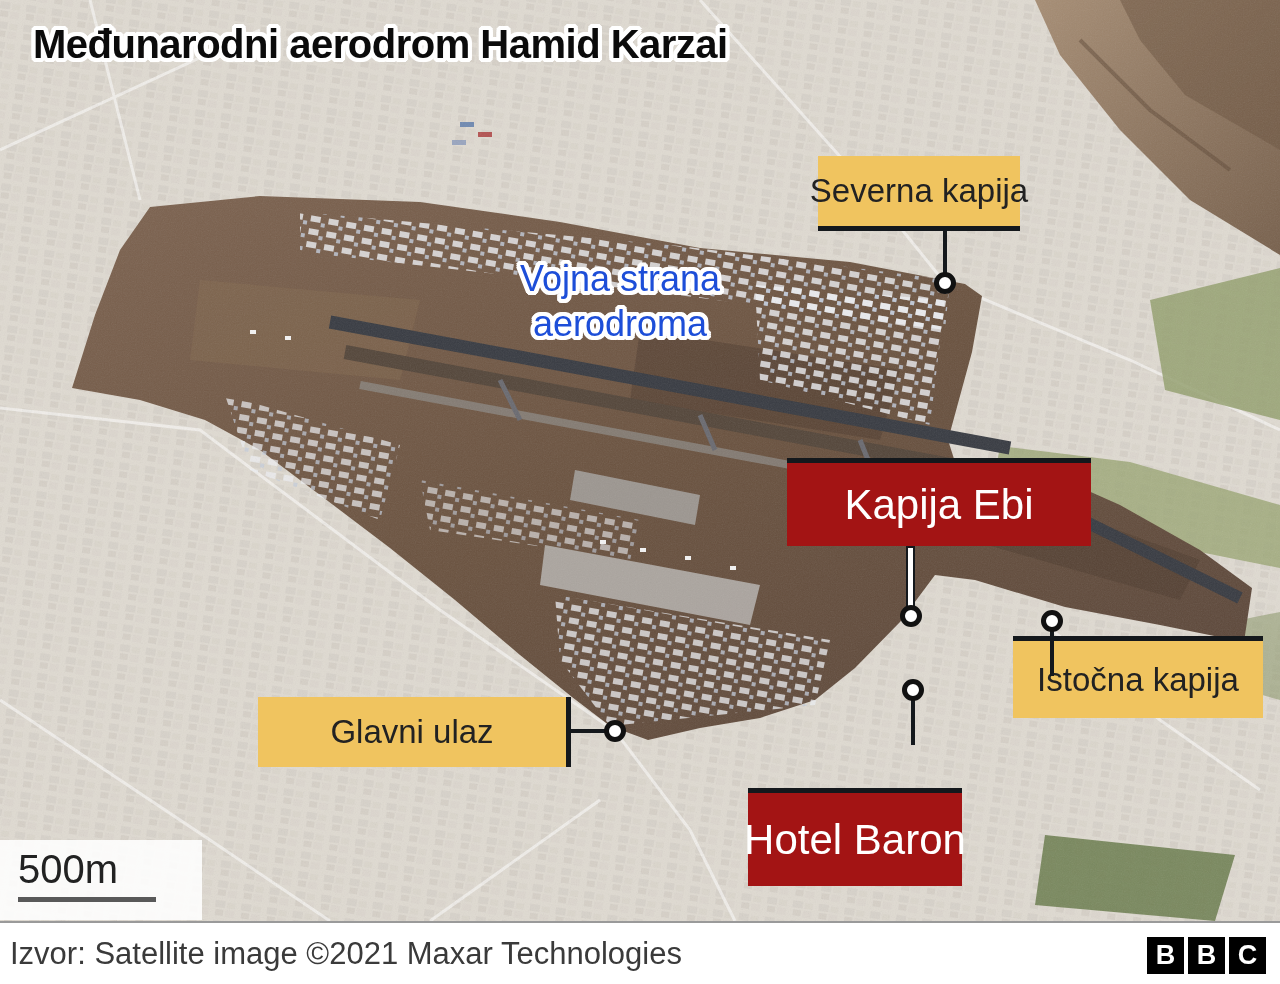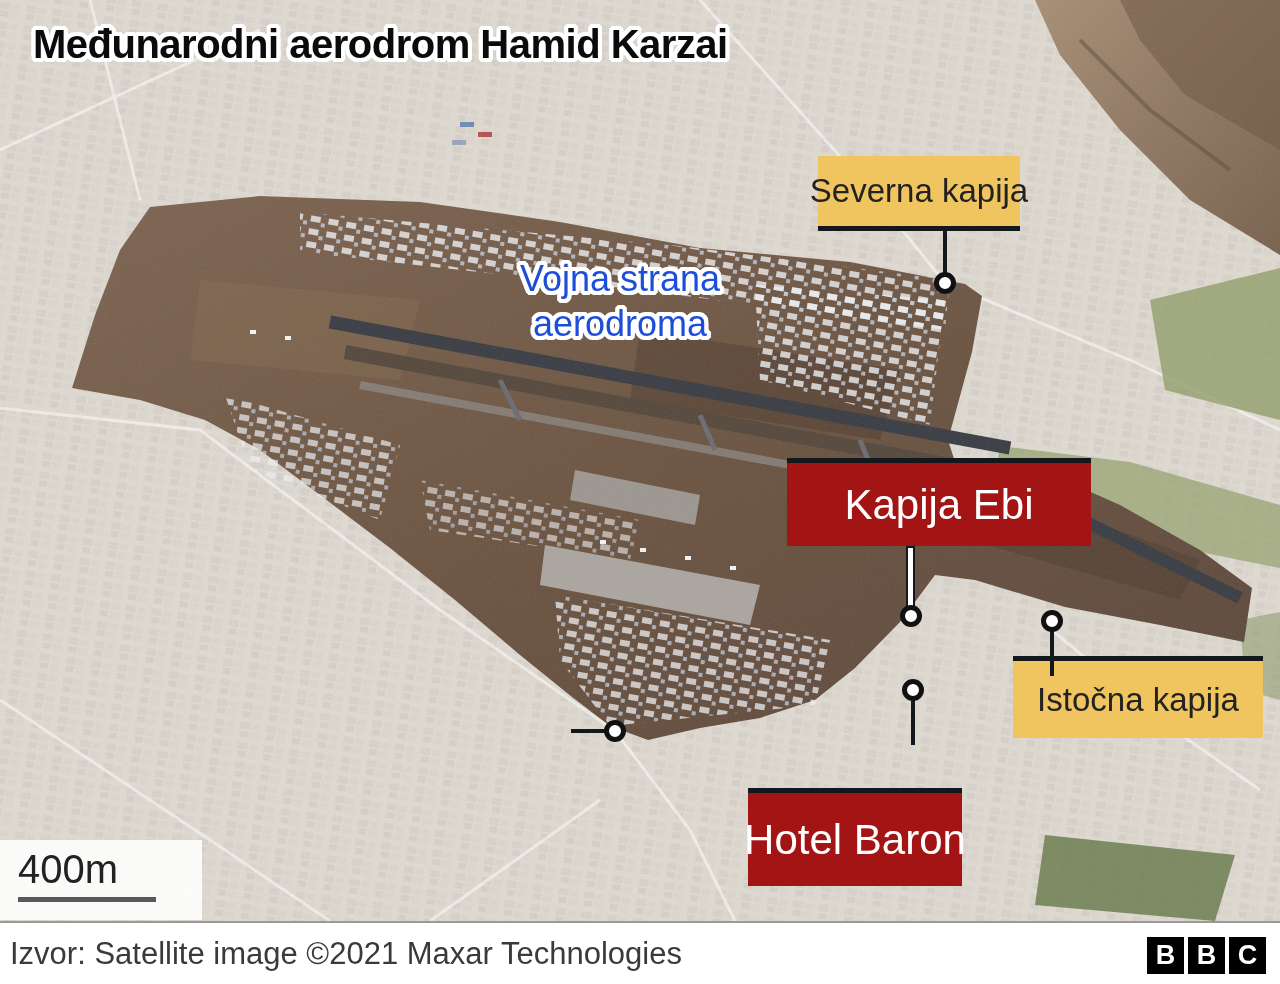--- a/index.html
+++ b/index.html
@@ -194,37 +194,40 @@
     </div>
     <div class="leader-v" style="left:943px; top:231px; height:52px;"></div>
     <div class="dot" style="left:934px; top:272px;"></div>
 
     <div class="label-box label-alert b-top" style="left:787px; top:458px; width:304px; height:88px;">
       <span>Kapija Ebi</span>
     </div>
     <div class="leader-light" style="left:908px; top:548px; height:68px;"></div>
     <div class="dot" style="left:900px; top:605px;"></div>
 
+    <div class="label-box label-gate b-right" style="left:258px; top:697px; width:313px; height:70px;">
+      <span>Glavni ulaz</span>
+    </div>
     <div class="leader-h" style="left:571px; top:729px; width:44px;"></div>
     <div class="dot" style="left:604px; top:720px;"></div>
 
     <div class="label-box label-alert b-top" style="left:728px; top:788px; width:214px; height:98px;margin-left:20px;">
       <span>Hotel Baron</span>
     </div>
     <div class="leader-v" style="left:911px; top:690px; height:55px;"></div>
     <div class="dot" style="left:902px; top:679px;"></div>
 
-    <div class="label-box label-gate b-top" style="left:1013px; top:656px; width:250px; height:82px;">
+    <div class="label-box label-gate b-top" style="left:1013px; top:636px; width:250px; height:82px;">
       <span>Istočna kapija</span>
     </div>
     <div class="leader-v" style="left:1050px; top:621px; height:55px;"></div>
     <div class="dot" style="left:1041px; top:610px;"></div>
 
     <div class="scale-box">
-      <div class="scale-label">400m</div>
+      <div class="scale-label">500m</div>
       <div class="scale-line"></div>
     </div>
   </div>
 
   <div class="footer">
     <div class="source-text">Izvor: Satellite image ©2021 Maxar Technologies</div>
     <div class="bbc-logo">
       <div class="bbc-block">B</div>
       <div class="bbc-block">B</div>
       <div class="bbc-block">C</div>

